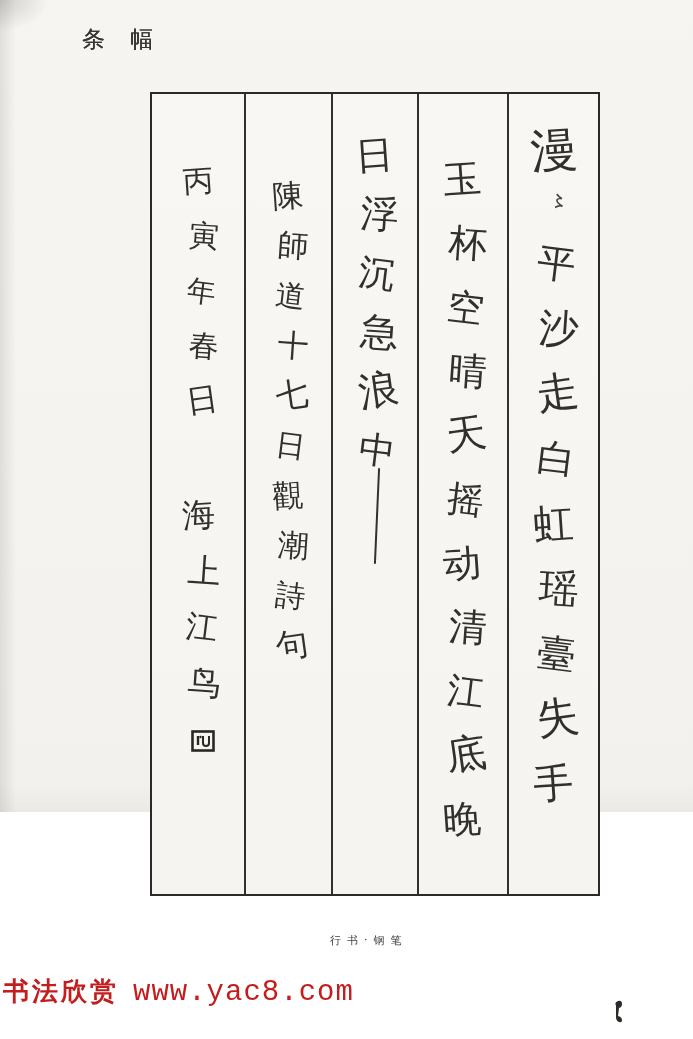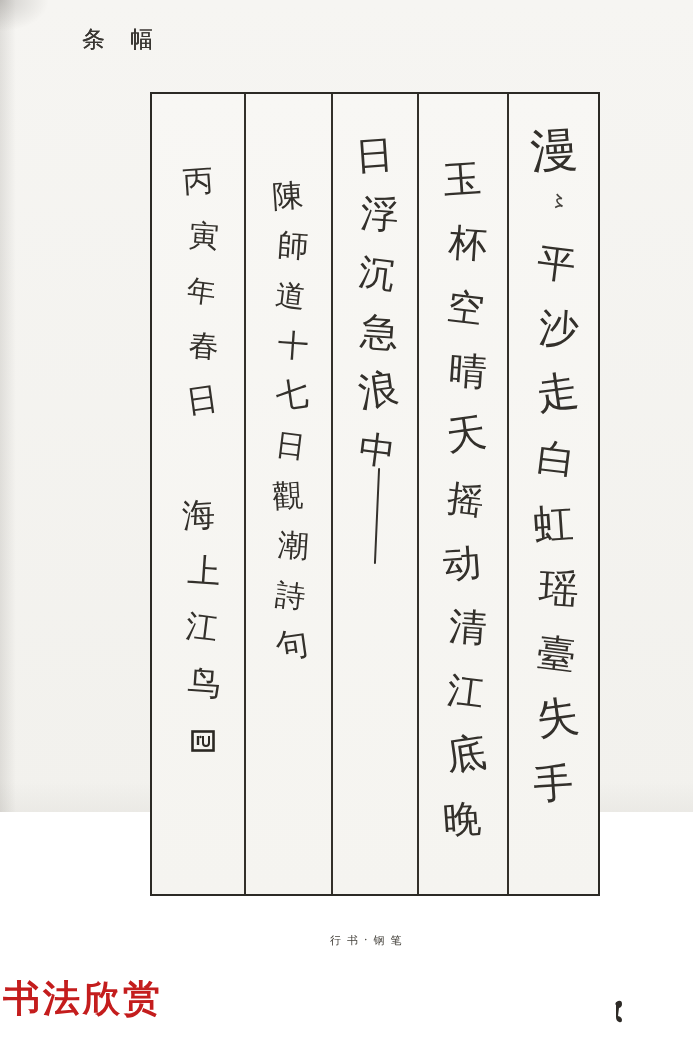--- a/index.html
+++ b/index.html
@@ -68,21 +68,21 @@
   .caption{
     position:absolute;left:330px;top:933px;
     font-size:11px;letter-spacing:6px;color:#45423c;
   }
   
   .watermark{
     position:absolute;left:3px;top:974px;display:flex;align-items:baseline;
     white-space:nowrap;
   }
   .watermark .wm-cn{
-    font-size:37px;font-weight:bold;letter-spacing:3px;color:#c41d1d;
+    font-size:26px;font-weight:bold;letter-spacing:3px;color:#c41d1d;
     font-family:"DejaVu Serif","Liberation Serif",serif;
   }
   .watermark .wm-url{
     margin-left:14px;font-size:29px;color:#c41d1d;
     font-family:"Liberation Mono","DejaVu Sans Mono",monospace;
     letter-spacing:1px;
   }
   
   .ink-blot{position:absolute;left:612px;top:999px;}
 </style>
@@ -168,20 +168,21 @@
       <path d="M7 6 v9" stroke="#2b2823" stroke-width="2.4" fill="none"></path>
       <path d="M12 6 v7 q0 3 3 3 q3 0 3-3 V6" stroke="#2b2823" stroke-width="2" fill="none"></path>
       <circle cx="9.5" cy="7" r="1.2" fill="#2b2823"></circle>
     </svg>
   </div>
 
   <div class="caption">行书·钢笔</div>
 
   <div class="watermark">
     <span class="wm-cn">书法欣赏</span>
+    <span class="wm-url">www.yac8.com</span>
   </div>
 
   <div class="ink-blot">
     <svg width="14" height="28" viewBox="0 0 14 28">
       <path d="M6 2 q4 -1 4 3 q0 3 -3 4 l-1 8 q4 1 4 4 q0 3 -3 2 q-3 -1 -3 -5 l0 -12 q-2 -2 2 -4 z" fill="#2e2b27"></path>
     </svg>
   </div>
 
 </div>
 

